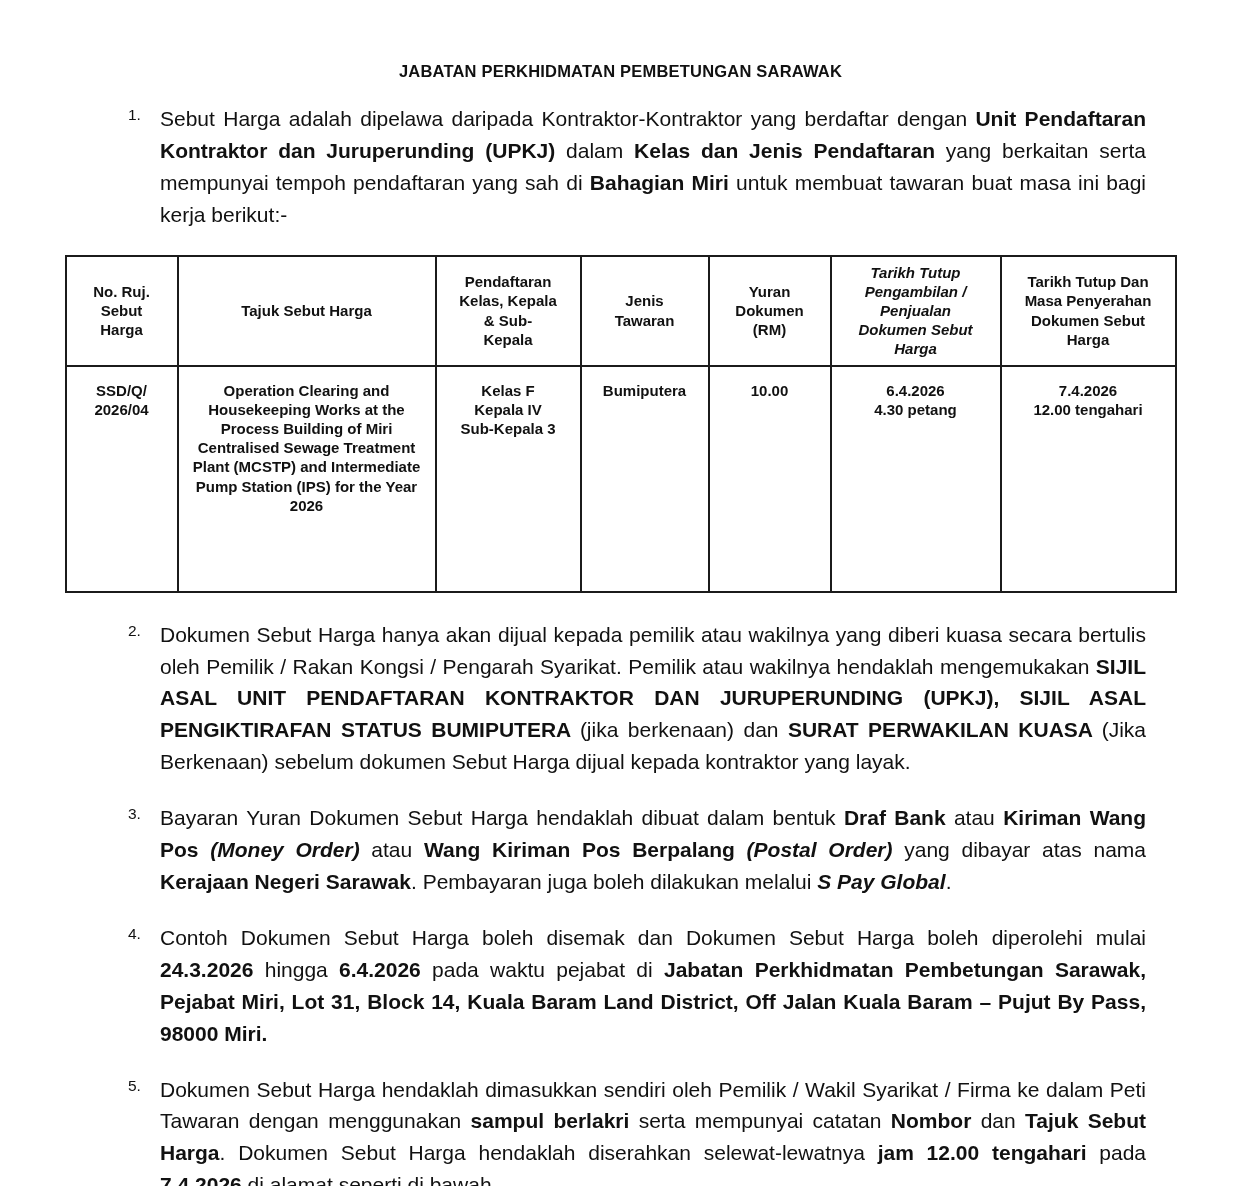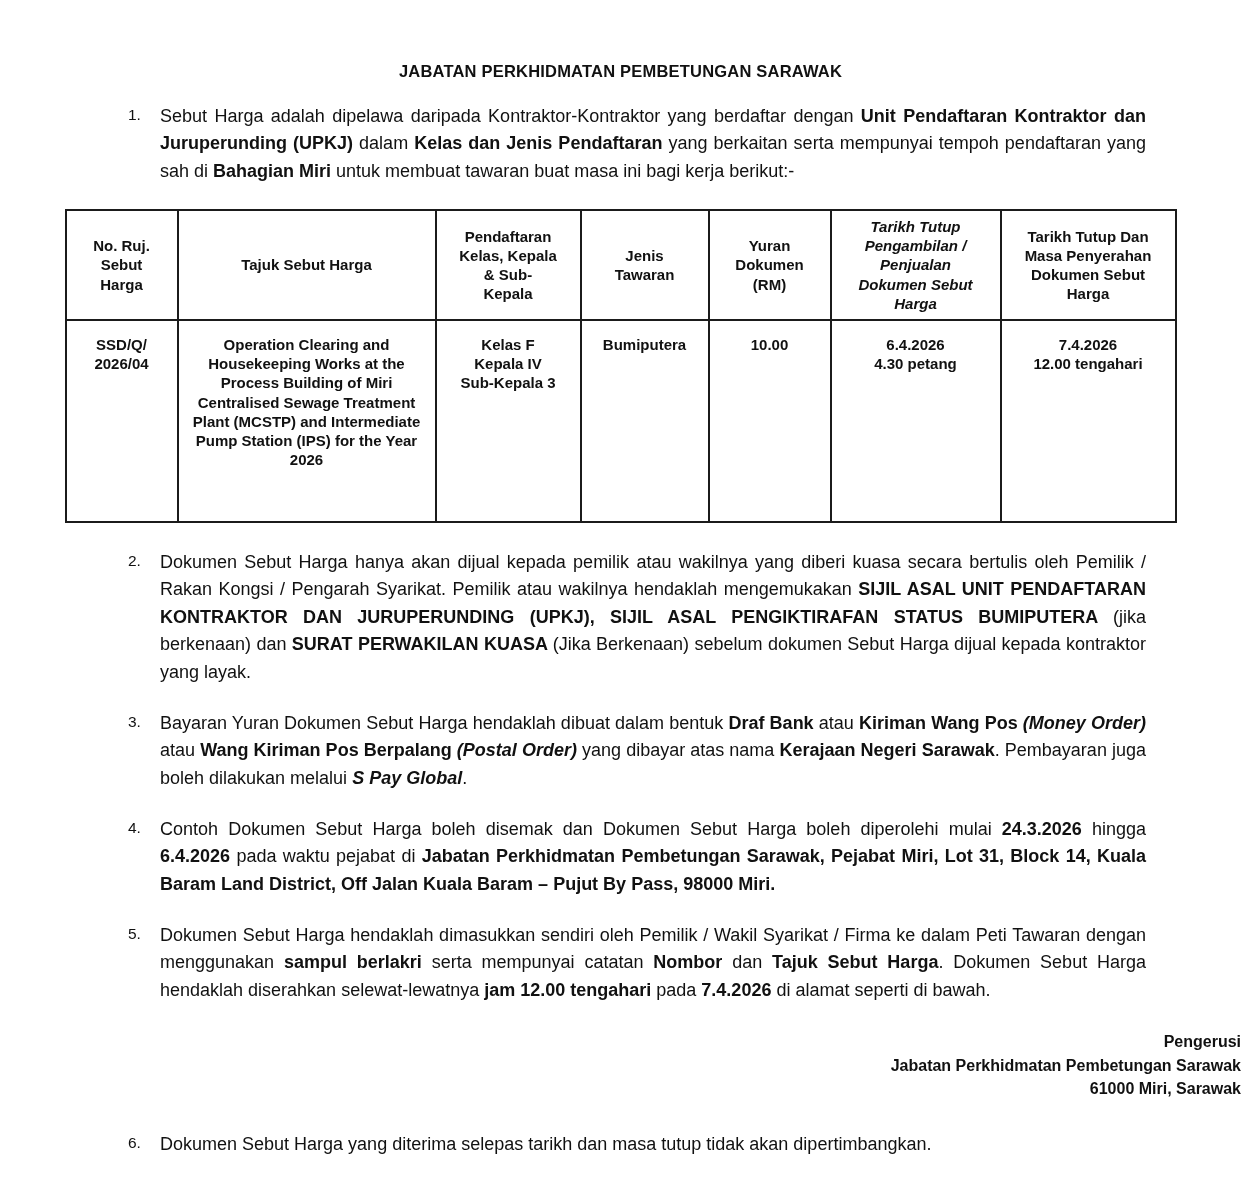--- a/index.html
+++ b/index.html
@@ -48,21 +48,21 @@
   }
   .clause-num {
     width: 32px;
     flex: 0 0 32px;
     font-size: 15.5px;
     line-height: 1.52;
     color: #111;
   }
   .clause-body {
     flex: 1;
-    font-size: 18px;
+    font-size: 21px;
     line-height: 1.52;
     text-align: justify;
     color: #111;
   }
   .clause-body b { font-weight: bold; }
   .clause-body i { font-style: italic; }
   .c1 { margin-top: 22px; }
   .c2 { margin-top: 26px; }
   .c3 { margin-top: 24px; }
   .c4 { margin-top: 24px; }
@@ -76,21 +76,21 @@
     table-layout: fixed;
   }
   table.notice-table th,
   table.notice-table td {
     border: 2px solid #1b1b1b;
     text-align: center;
     vertical-align: top;
     font-size: 15px;
     font-weight: bold;
     color: #111;
-    padding: 0 4px;
+    padding: 24px 4px;
     line-height: 1.28;
   }
   table.notice-table thead th {
     vertical-align: middle;
     height: 96px;
     padding: 6px 4px;
   }
   table.notice-table tbody td {
     height: 186px;
     padding-top: 14px;

